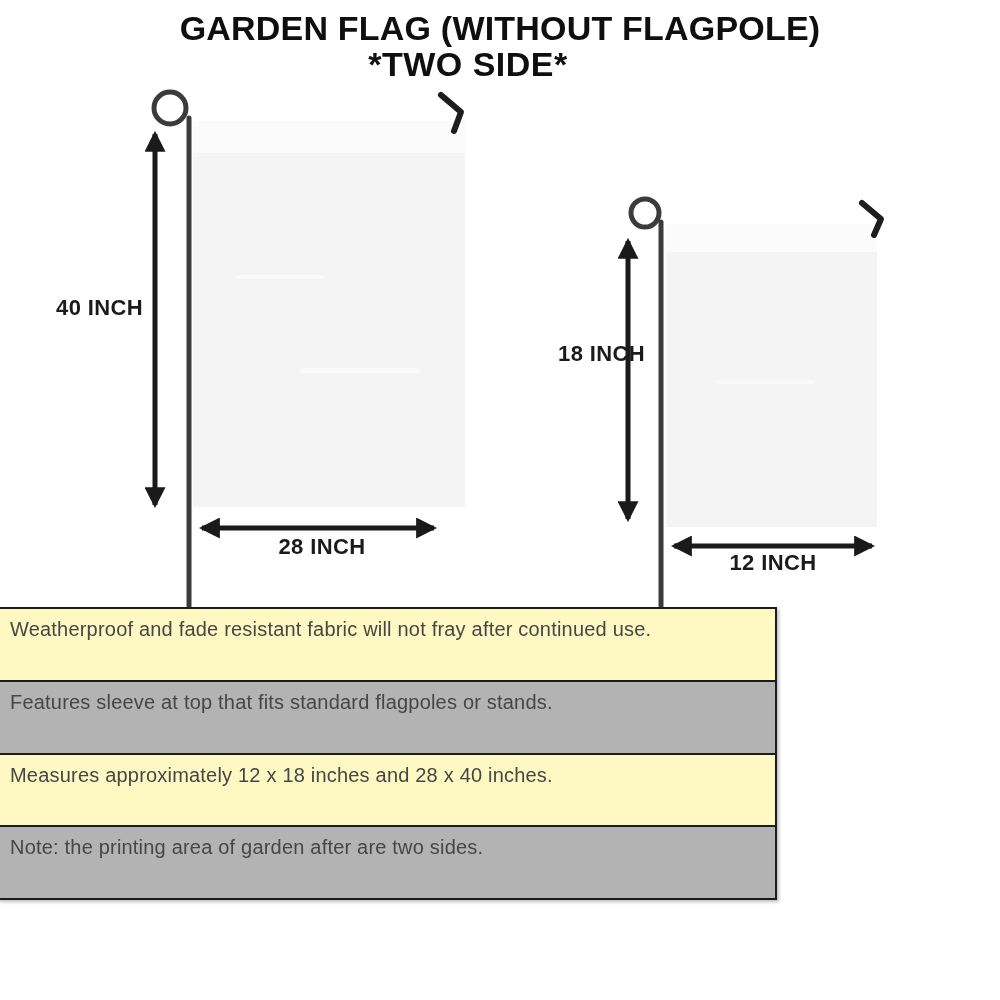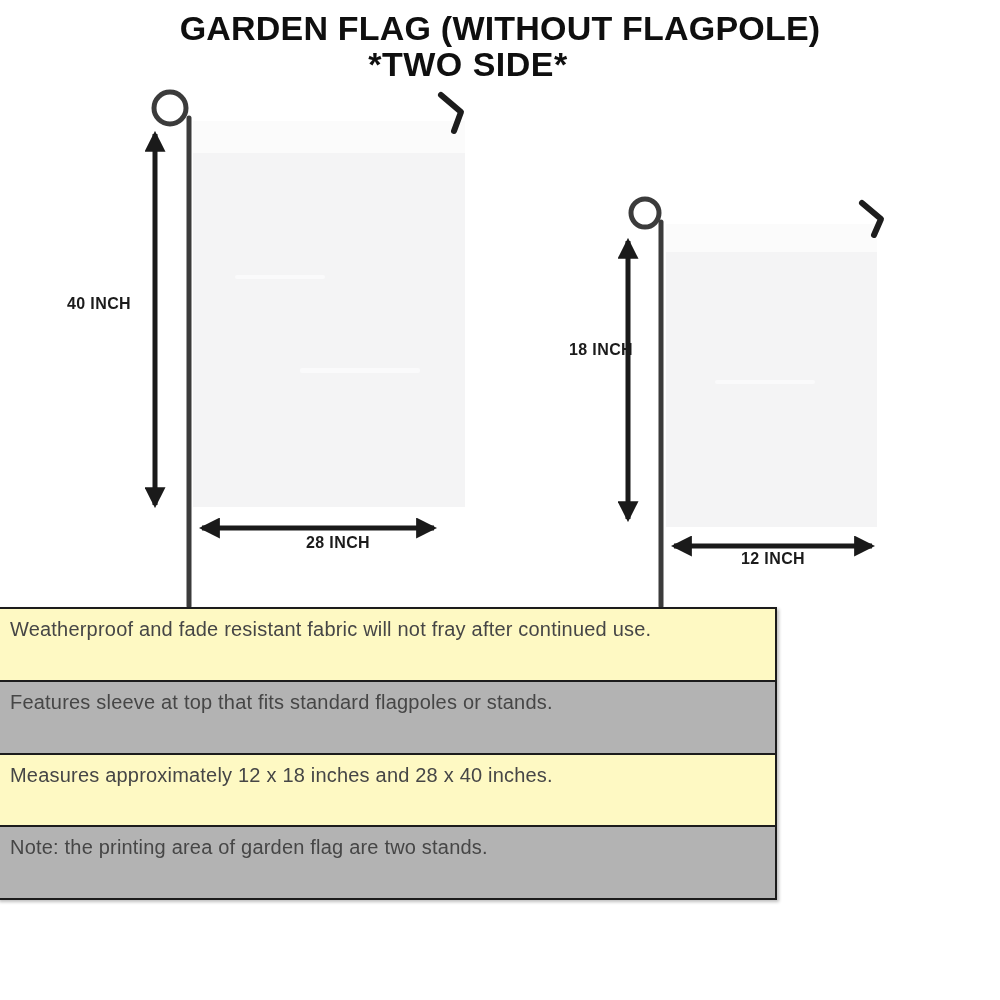--- a/index.html
+++ b/index.html
@@ -16,23 +16,23 @@
   
   .diagram-svg { position:absolute; left:0; top:0; width:1000px; height:612px; }
   .flag-body   { fill:var(--flag-fill,#f4f4f5); }
   .flag-sleeve { fill:var(--flag-sleeve,#fbfbfb); }
   .flag-streak { fill:#ffffff; opacity:0.55; }
   .pole  { stroke:var(--pole,#3b3b3b); stroke-width:5; fill:none; stroke-linecap:round; }
   .hook  { stroke:#1d1d1d; stroke-width:6; fill:none; stroke-linecap:round; stroke-linejoin:round; }
   .measure { stroke:var(--line,#1a1a1a); stroke-width:5; fill:none; }
 
   
-  .dim-label { position:absolute; font-size:16px; font-weight:700; color:#1b1b1b; letter-spacing:0.4px; text-align:center; white-space:nowrap; }
+  .dim-label { position:absolute; font-size:22px; font-weight:700; color:#1b1b1b; letter-spacing:0.4px; text-align:center; white-space:nowrap; }
   .dim-40 { left:56px;  top:295px; width:86px; }
-  .dim-28 { left:292px; top:534px; width:92px; }
+  .dim-28 { left:276px; top:534px; width:92px; }
   .dim-18 { left:536px; top:341px; width:86px;margin-left:22px; }
   .dim-12 { left:727px; top:550px; width:92px; }
 
   
   .features-panel { position:absolute; left:-3px; top:607px; width:780px; height:293px;
     border:2px solid var(--row-border,#1c1c1c); display:flex; flex-direction:column;
     box-shadow:2px 2px 3px rgba(0,0,0,0.25); background:#fff; }
   .feature-row { flex:1 1 0; border-bottom:2px solid var(--row-border,#1c1c1c);
     padding:8px 10px 0 11px; font-size:20px; color:#464646; letter-spacing:0.2px; line-height:1.2; }
   .feature-row:last-child { border-bottom:none; }
@@ -82,16 +82,16 @@
 
   <div class="dim-label dim-40">40 INCH</div>
   <div class="dim-label dim-28">28 INCH</div>
   <div class="dim-label dim-18">18 INCH</div>
   <div class="dim-label dim-12">12 INCH</div>
 
   <div class="features-panel">
     <div class="feature-row plain">Weatherproof and fade resistant fabric will not fray after continued use.</div>
     <div class="feature-row shaded">Features sleeve at top that fits standard flagpoles or stands.</div>
     <div class="feature-row plain">Measures approximately 12 x 18 inches and 28 x 40 inches.</div>
-    <div class="feature-row shaded">Note: the printing area of garden flag are two stands.</div>
+    <div class="feature-row shaded">Note: the printing area of garden after are two sides.</div>
   </div>
 
 </div>
 
 </body></html>

